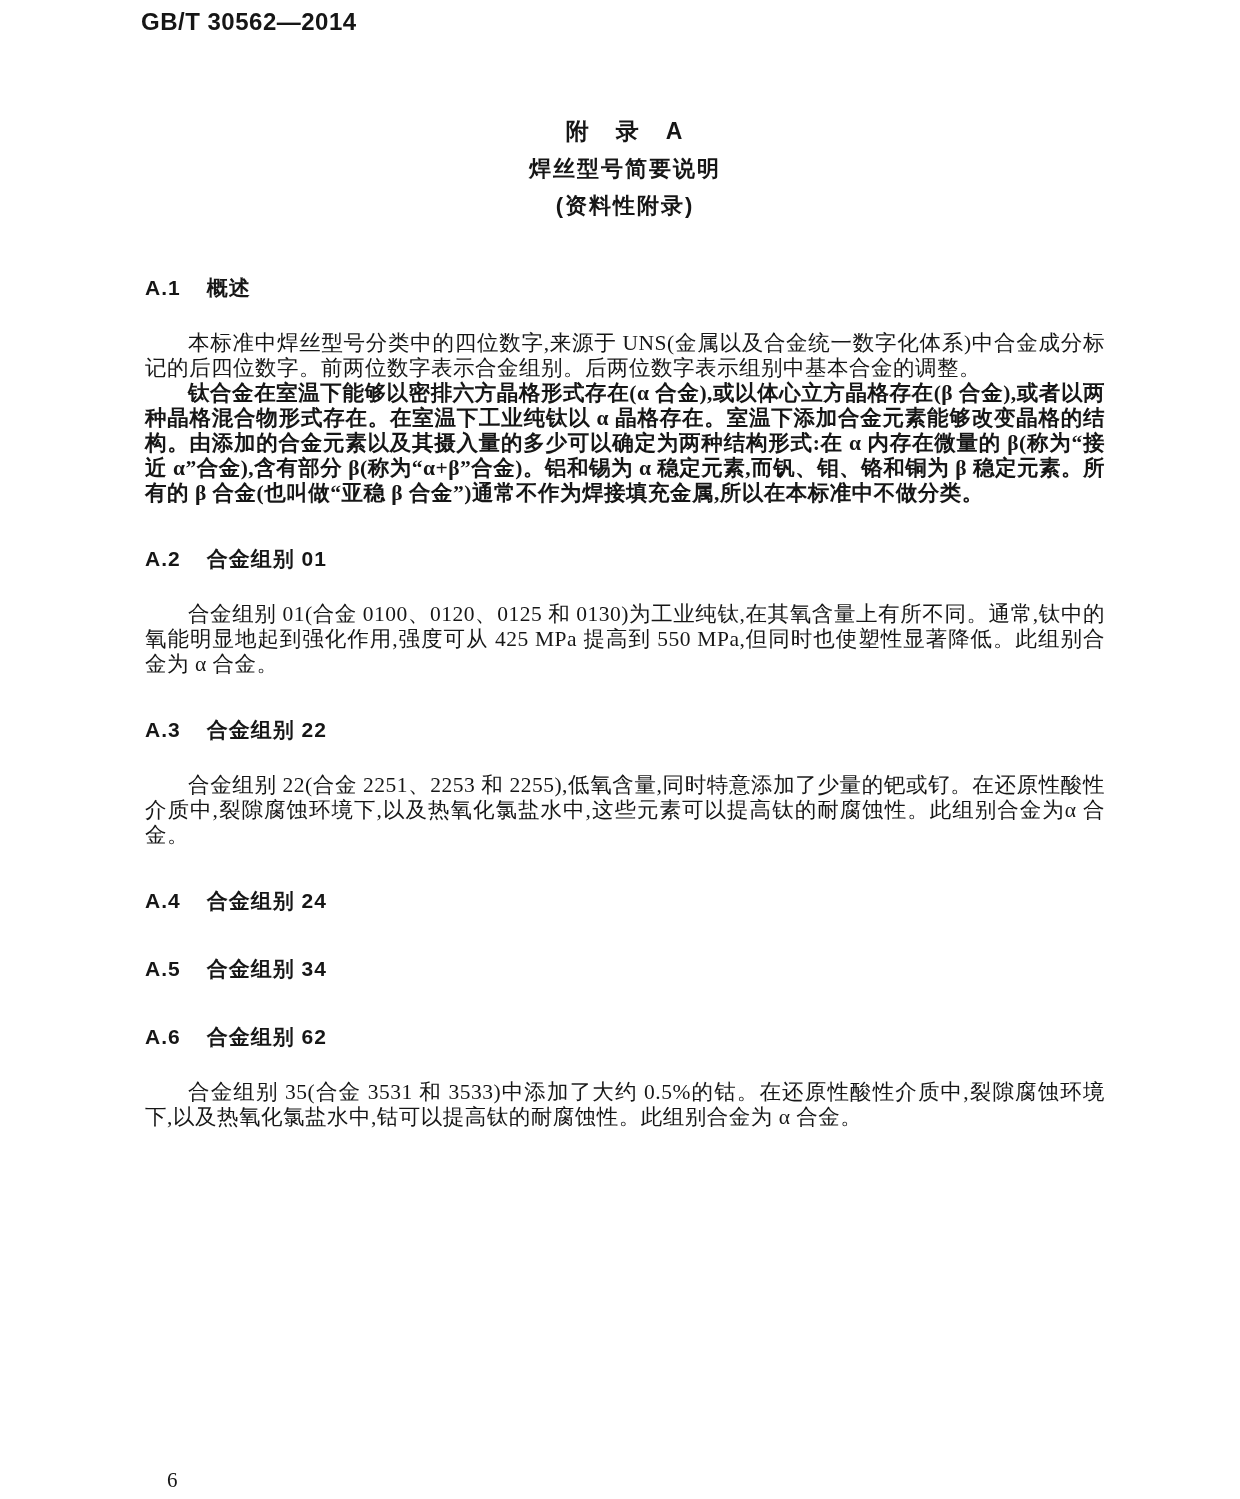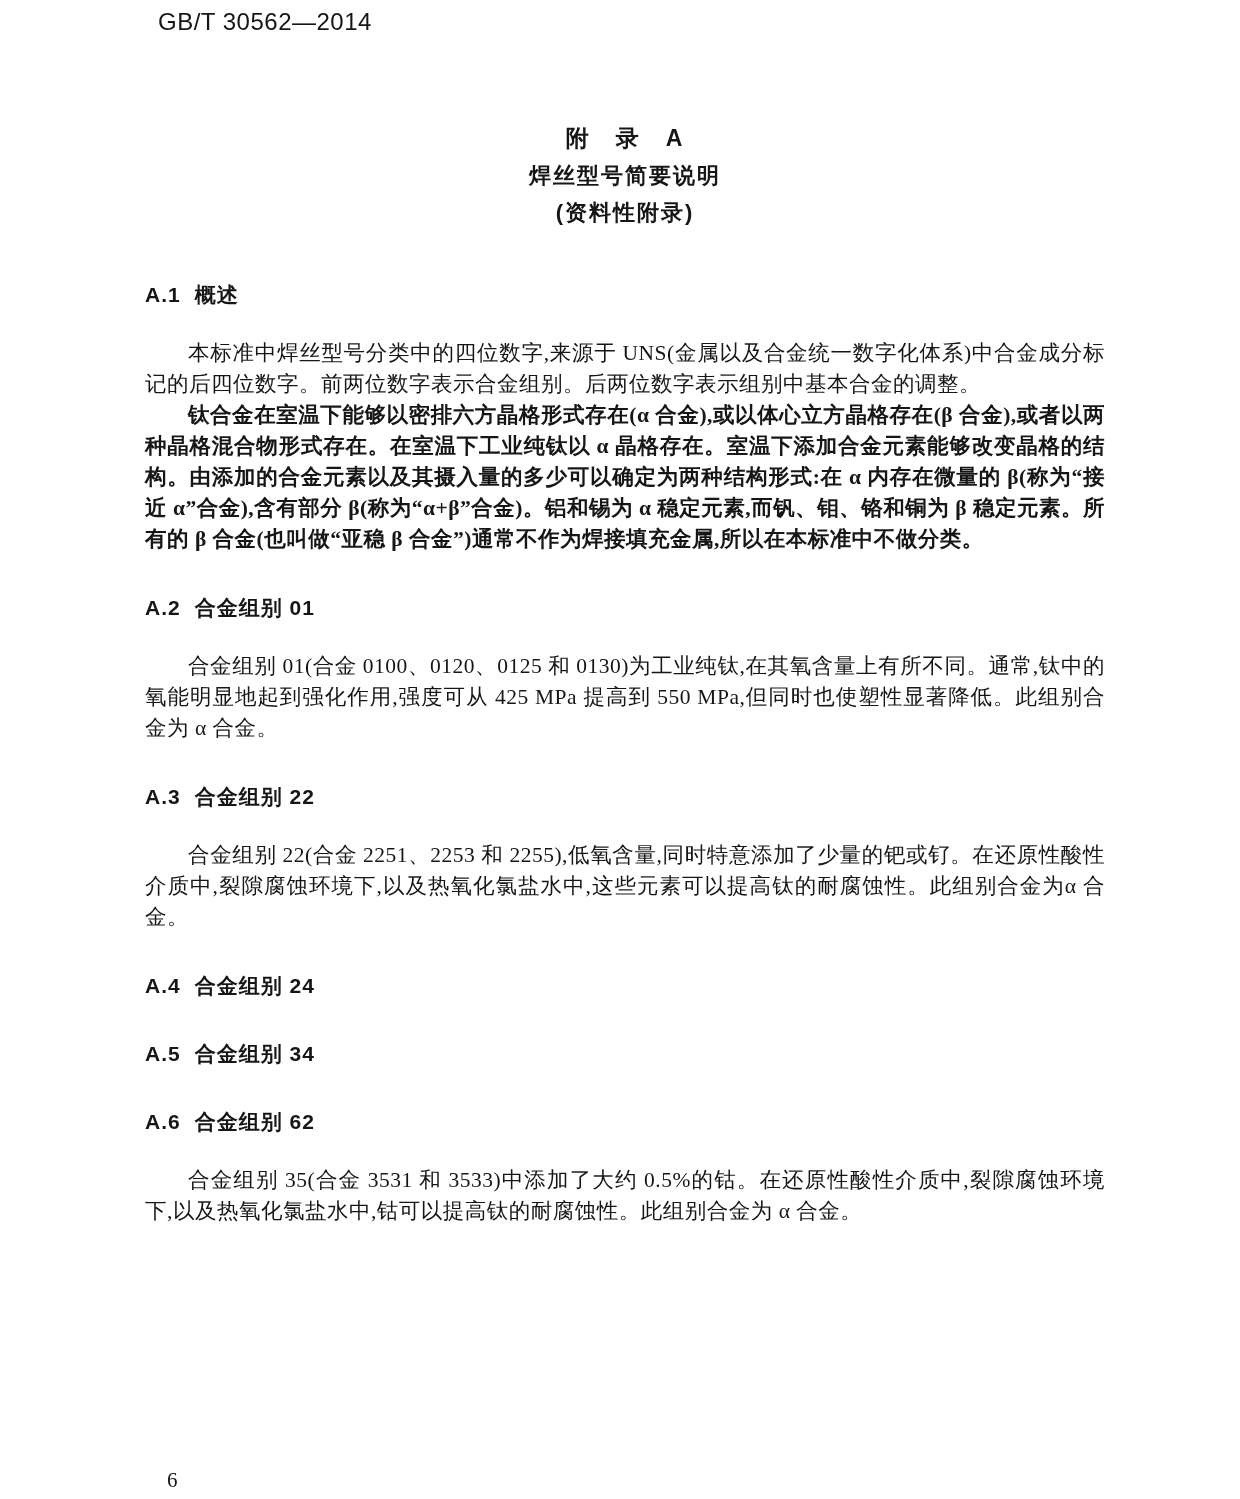--- a/index.html
+++ b/index.html
@@ -10,31 +10,31 @@
   .page {
     position: relative;
     width: 1240px;
     height: 1499px;
     background: #ffffff;
     color: #161616;
     overflow: hidden;
   }
   .doc-header {
     position: absolute;
-    left: 158px;
+    left: 141px;
     top: 8px;
     font-family: "Liberation Sans", sans-serif;
-    font-weight: 400;
+    font-weight: 700;
     font-size: 24px;
     letter-spacing: 0.5px;
   }
   .content {
     position: absolute;
     left: 145px;
-    top: 8px;
+    top: 1px;
     width: 960px;
     padding-top: 112px;
   }
   .title-block {
     text-align: center;
     font-family: "Liberation Sans", sans-serif;
     font-weight: 700;
   }
   .title-line {
     line-height: 37px;
@@ -49,27 +49,27 @@
     font-family: "Liberation Sans", sans-serif;
     font-weight: 700;
     font-size: 21px;
     line-height: 30px;
     letter-spacing: 1px;
   }
   .section:first-child h2 {
     margin-top: 49px;
   }
   .sec-no {
-    margin-right: 14px;
+    margin-right: 26px;
   }
   .section p {
     margin: 28px 0 0 0;
     font-family: "Liberation Serif", "DejaVu Serif", serif;
     font-size: 21.5px;
-    line-height: 31px;
+    line-height: 25px;
     text-align: justify;
     text-indent: 2em;
     letter-spacing: 0.5px;
   }
   .section p + p {
     margin-top: 0;
     font-weight: bold;
   }
   .page-number {
     position: absolute;

